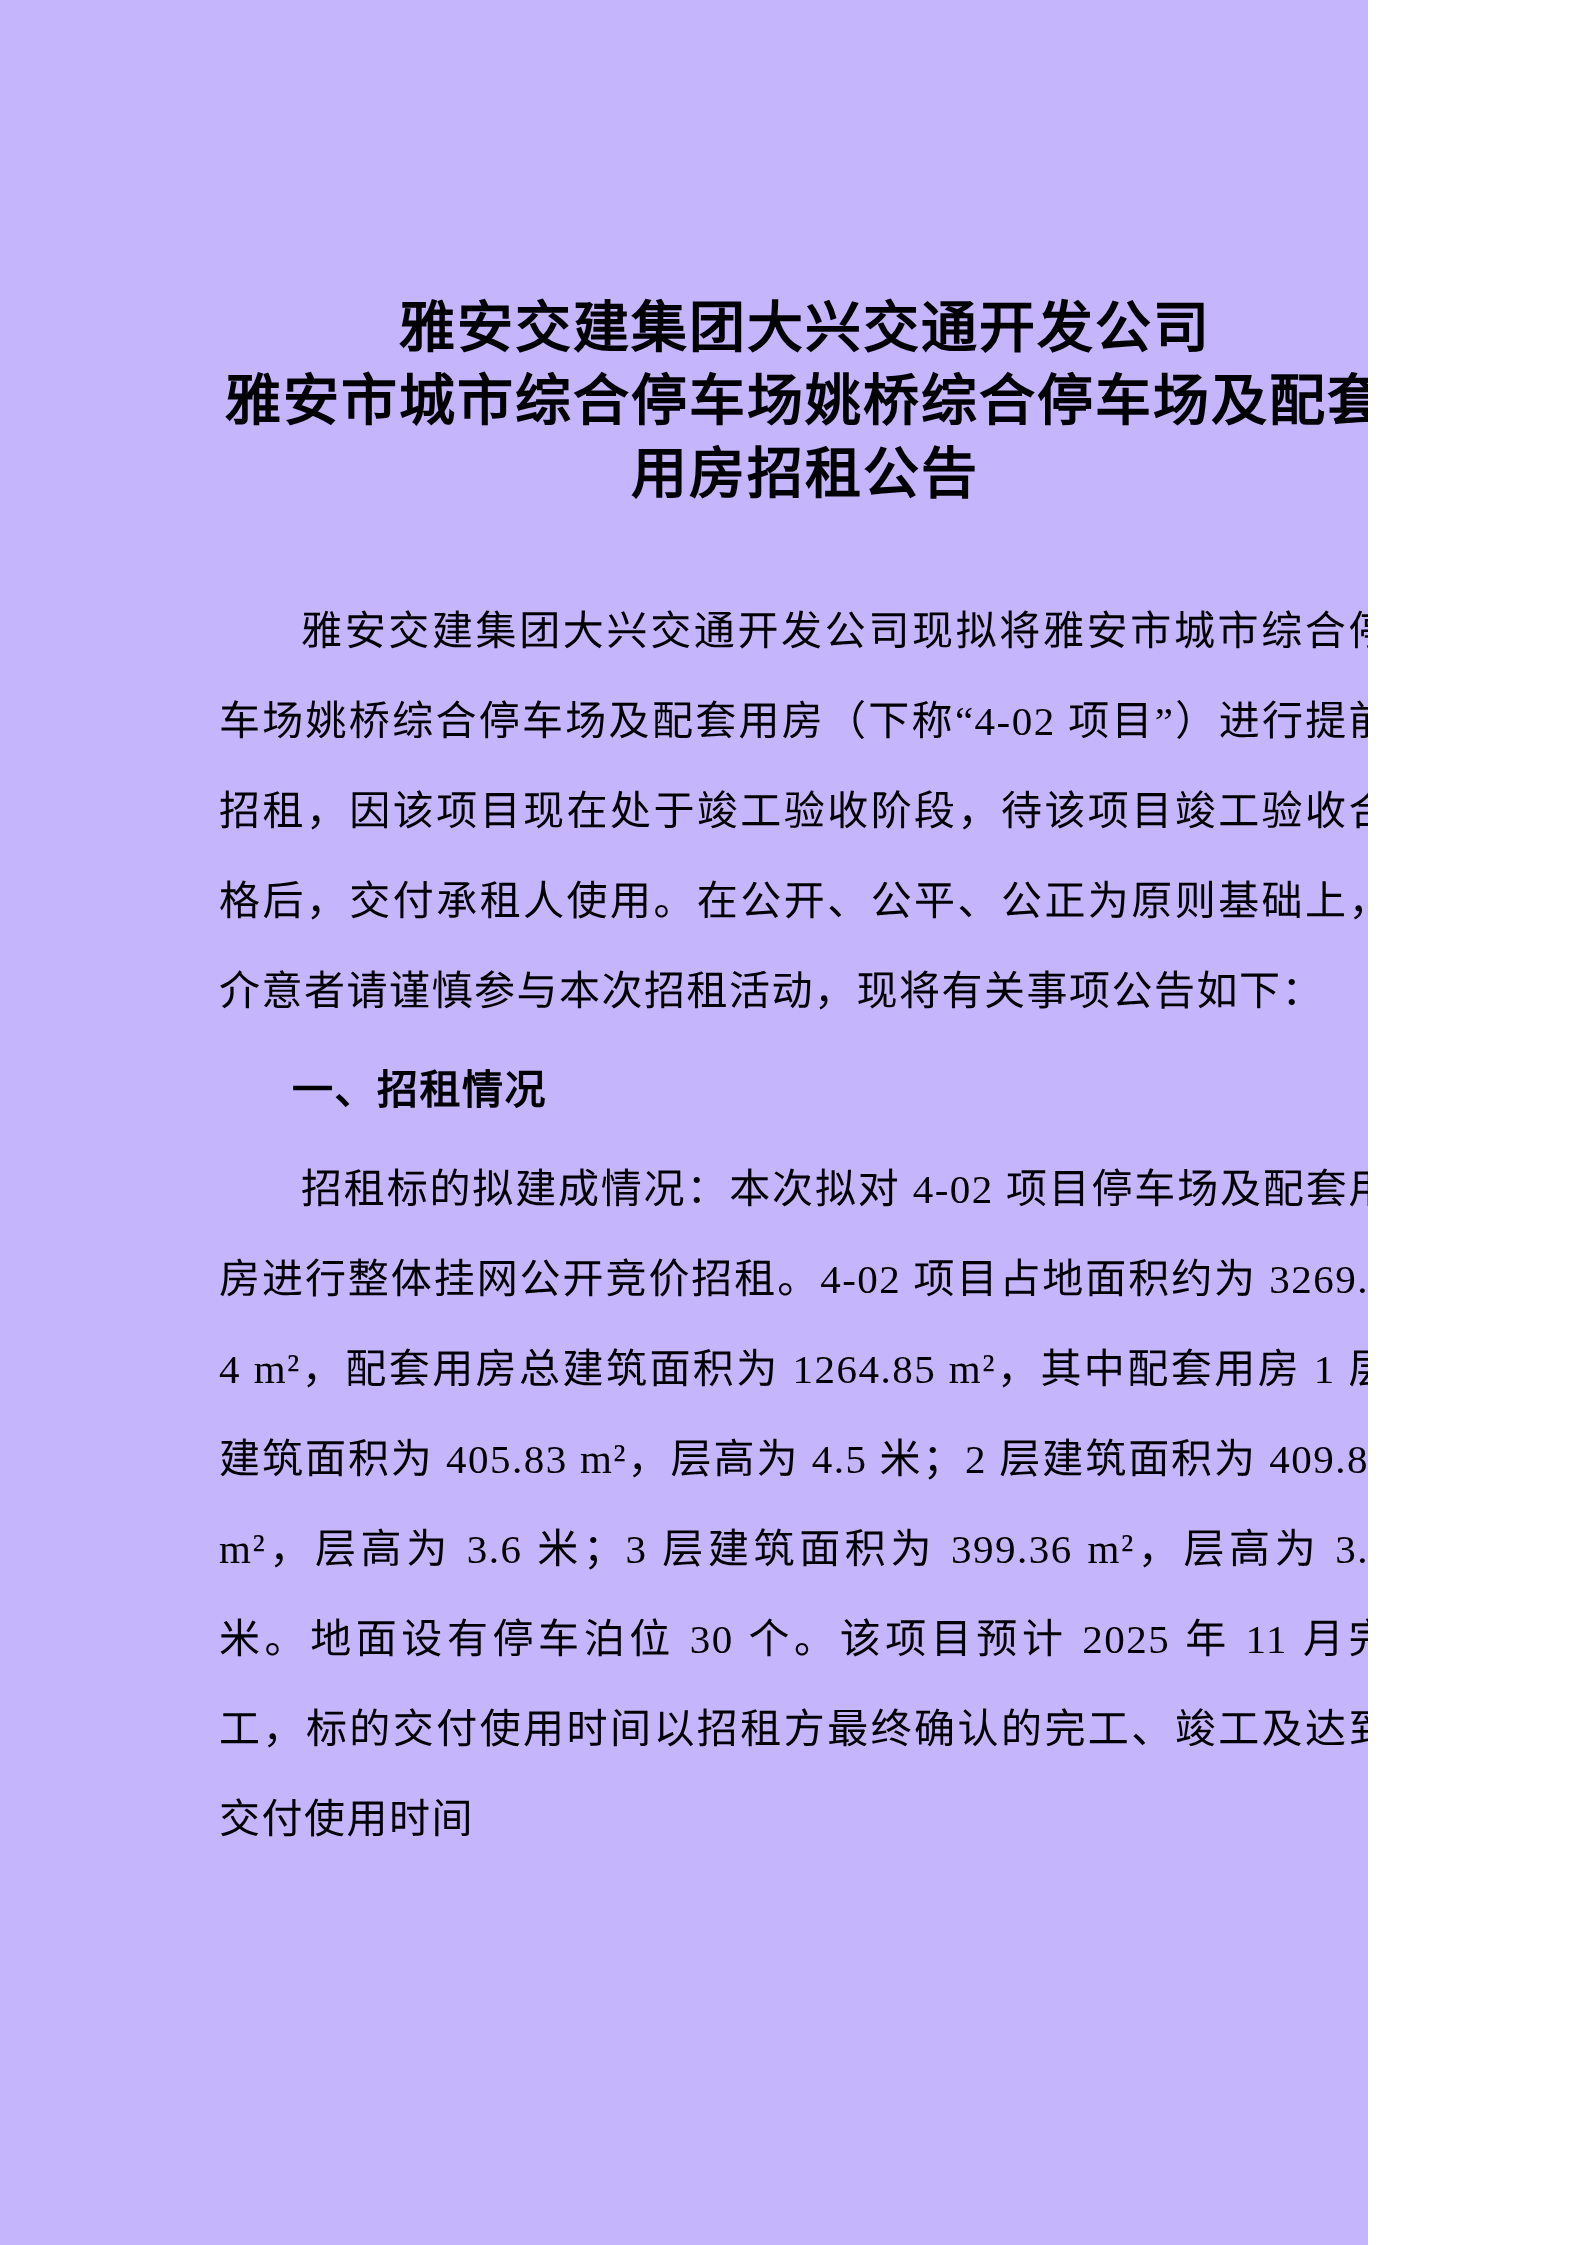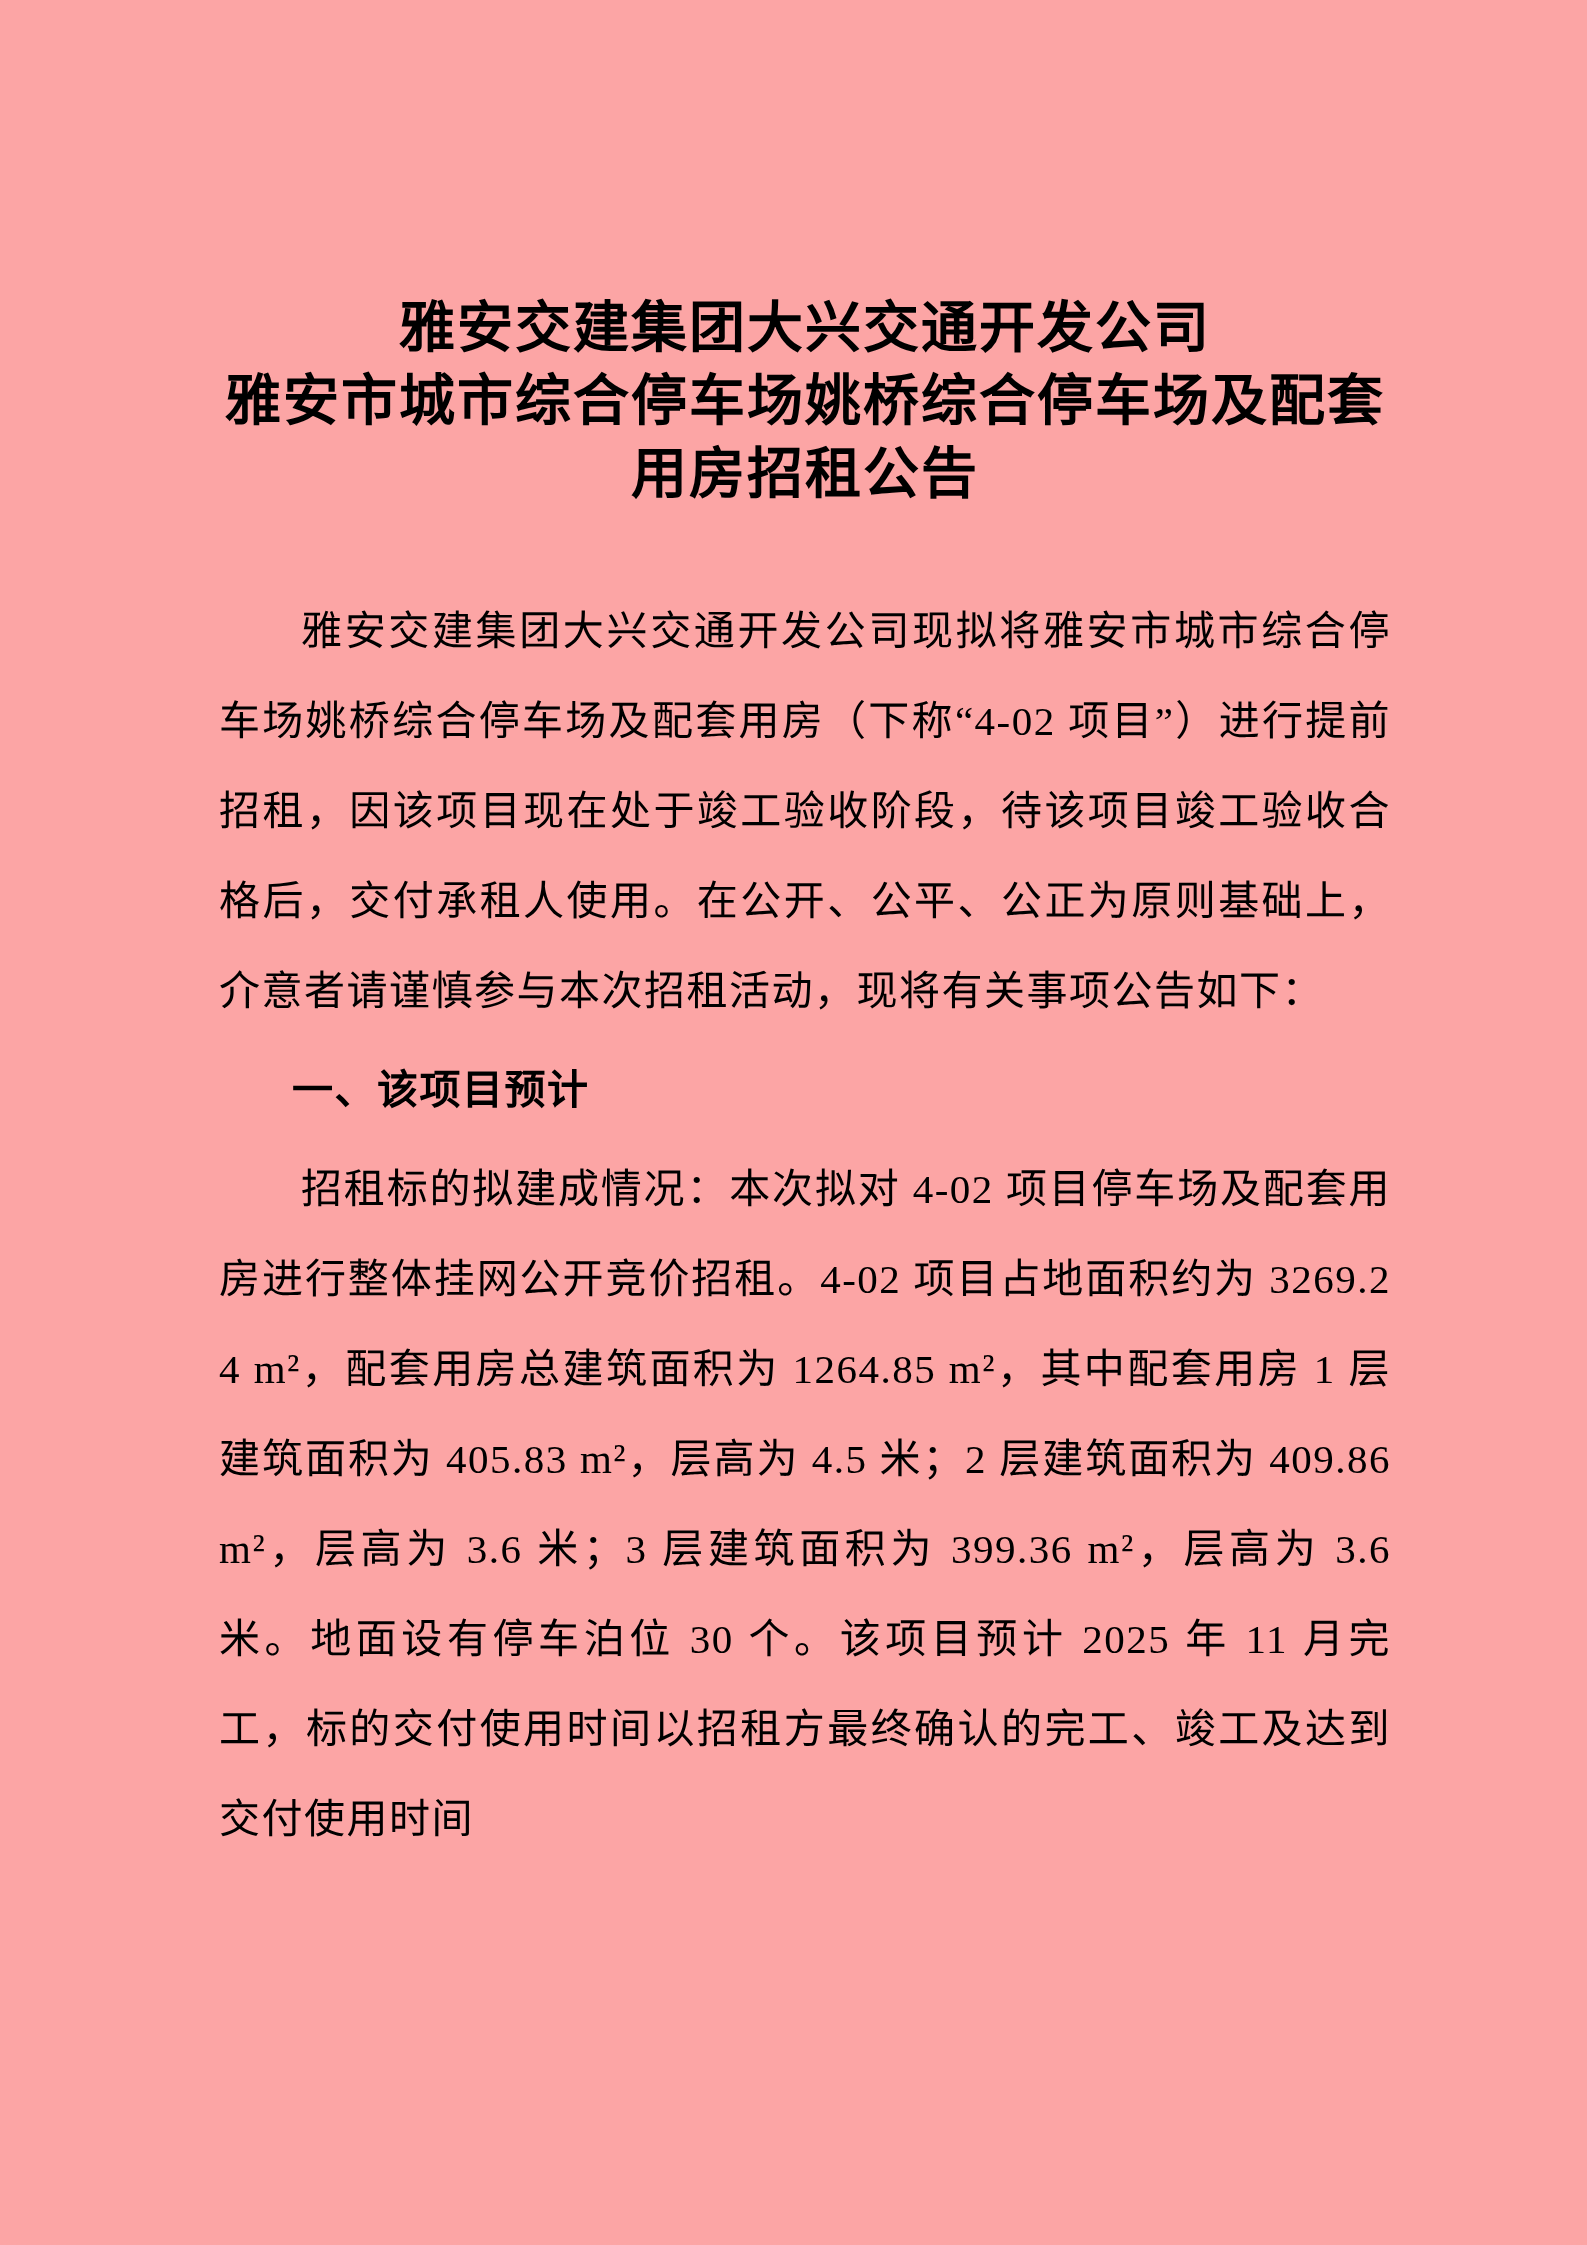--- a/index.html
+++ b/index.html
@@ -2,23 +2,23 @@
 <html lang="zh-CN"><head>
 <meta charset="utf-8">
 <style>
   html, body {
     margin: 0;
     padding: 0;
     background: #ffffff;
   }
   .page {
     position: relative;
-    width: 1587px;
+    width: 1368px;
     height: 2245px;
-    background: #fca5a5;
+    background: #c4b5fd;
     color: #000000;
     overflow: hidden;
     font-family: "Liberation Serif", "DejaVu Serif", serif;
   }
   .content {
     position: absolute;
     top: 0;
     left: 210px;
     width: 1190px;
     padding-top: 292px;
@@ -63,19 +63,19 @@
   <div class="content">
 
     <h1 class="doc-title">
       <span class="title-line">雅安交建集团大兴交通开发公司</span>
       <span class="title-line">雅安市城市综合停车场姚桥综合停车场及配套</span>
       <span class="title-line">用房招租公告</span>
     </h1>
 
     <p class="para">雅安交建集团大兴交通开发公司现拟将雅安市城市综合停车场姚桥综合停车场及配套用房（下称“4-02 项目”）进行提前招租，因该项目现在处于竣工验收阶段，待该项目竣工验收合格后，交付承租人使用。在公开、公平、公正为原则基础上，介意者请谨慎参与本次招租活动，现将有关事项公告如下：</p>
 
-    <p class="section-heading">一、该项目预计</p>
+    <p class="section-heading">一、招租情况</p>
 
 
     <p class="para">招租标的拟建成情况：本次拟对 4-02 项目停车场及配套用房进行整体挂网公开竞价招租。4-02 项目占地面积约为 3269.24 m²，配套用房总建筑面积为 1264.85 m²，其中配套用房 1 层建筑面积为 405.83 m²，层高为 4.5 米；2 层建筑面积为 409.86 m²，层高为 3.6 米；3 层建筑面积为 399.36 m²，层高为 3.6 米。地面设有停车泊位 30 个。该项目预计 2025 年 11 月完工，标的交付使用时间以招租方最终确认的完工、竣工及达到交付使用时间</p>
 
   </div>
 </div>
 
 </body></html>

